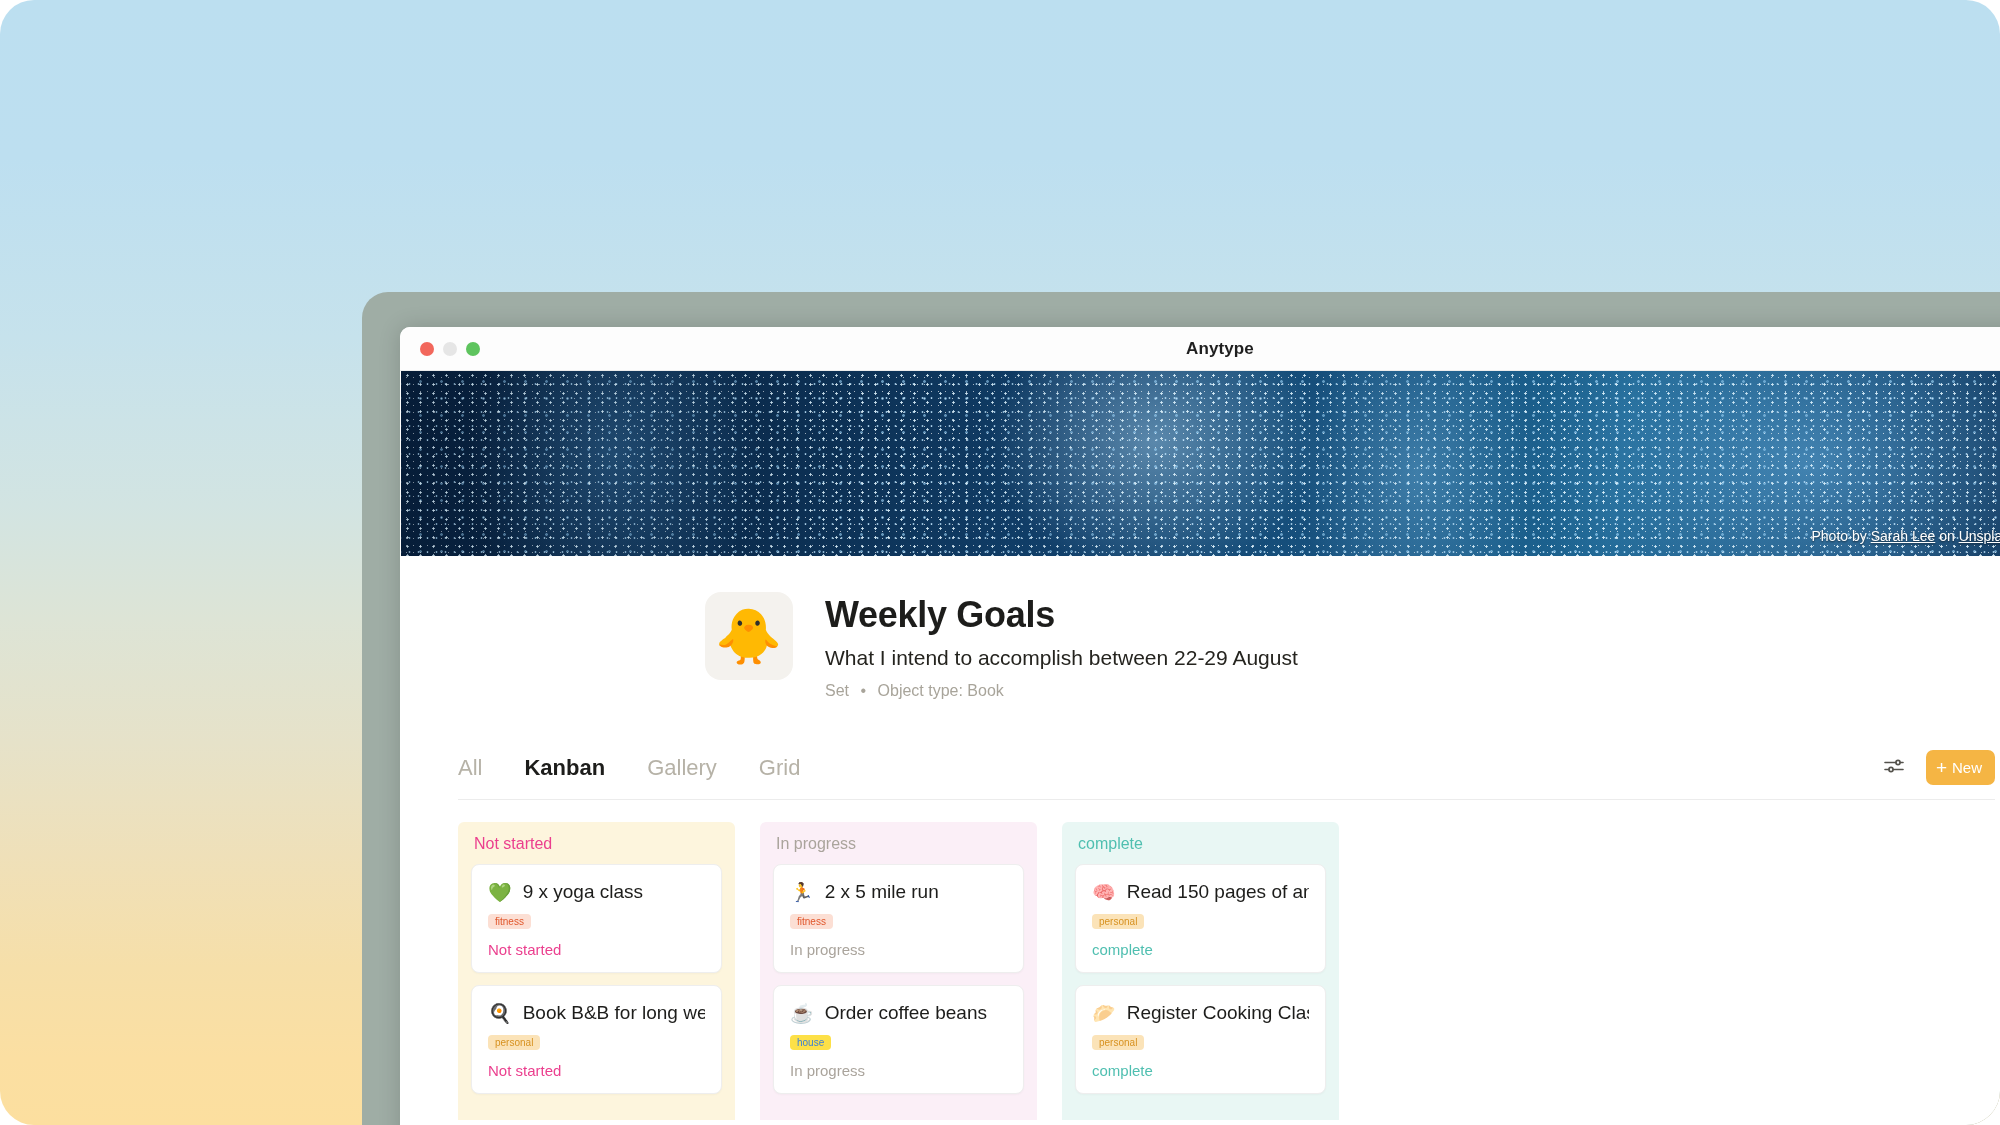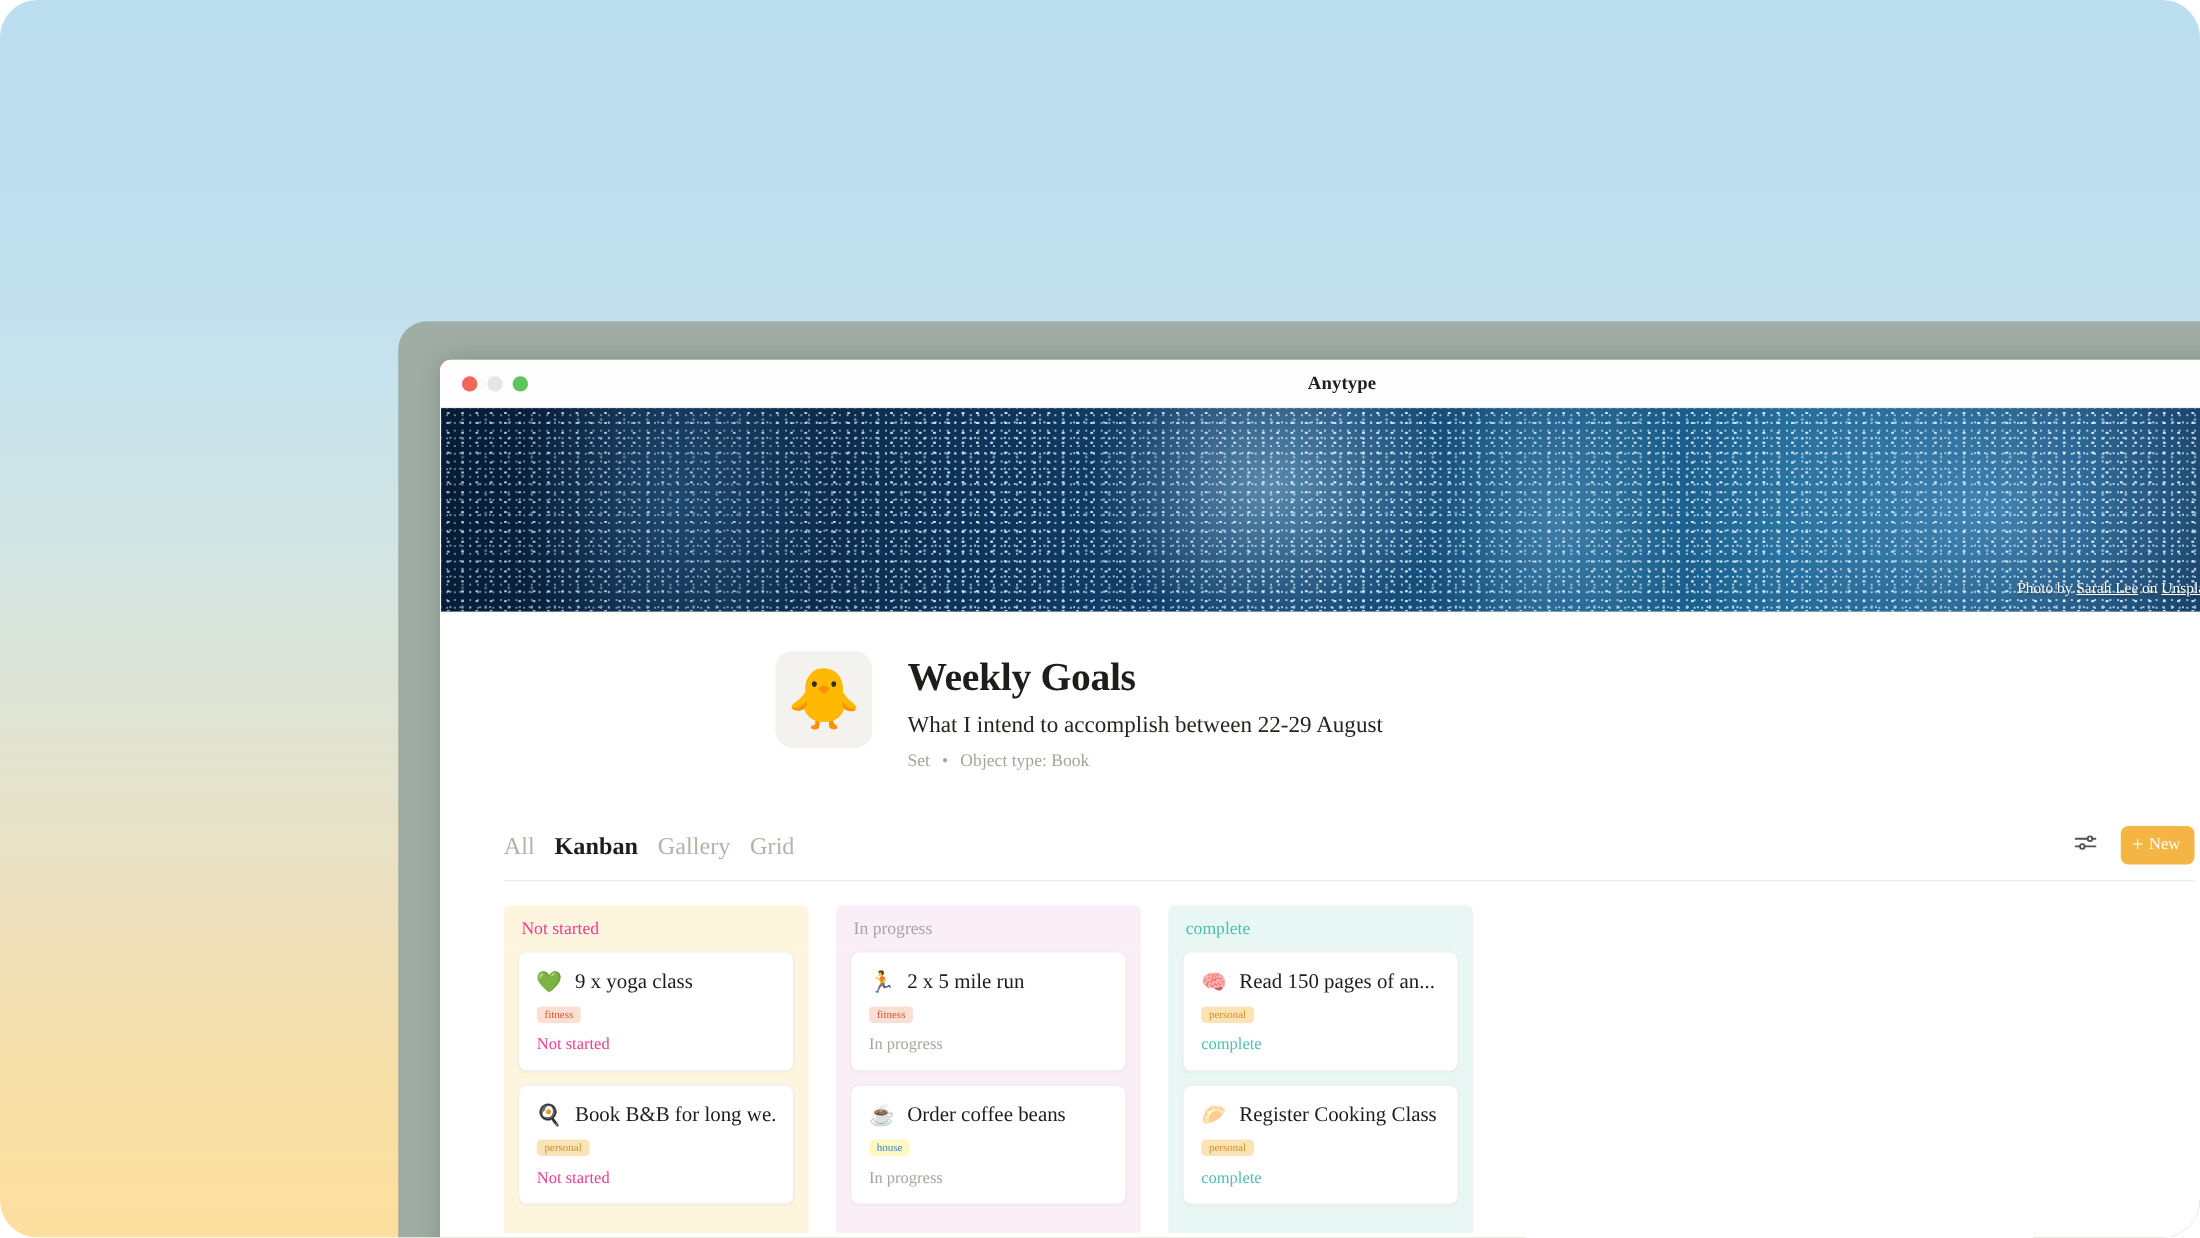--- a/index.html
+++ b/index.html
@@ -23,21 +23,20 @@
         #bcdff0 0%,
         #bddff0 14%,
         #c6e2ec 30%,
         #d2e4e2 45%,
         #dde4d6 55%,
         #e6e2c9 66%,
         #efe0b9 76%,
         #f6dfa9 86%,
         #fbdfa2 94%,
         #fcdf9f 100%);
-    font-family: Liberation Serif, serif;
   }
 
   
   #device-frame {
     position: absolute;
     left: 362px;
     top: 292px;
     width: 1700px;
     height: 880px;
     background: #9fada5;
@@ -161,21 +160,21 @@
   #page-meta .dot { margin: 0 7px; }
 
   
   #view-bar {
     display: flex;
     align-items: center;
     margin: 50px 45px 0 58px;
     padding-bottom: 14px;
     border-bottom: 1px solid #ececec;
   }
-  #view-tabs { display: flex; gap: 18px; align-items: baseline; }
+  #view-tabs { display: flex; gap: 42px; align-items: baseline; }
   .view-tab {
     font-size: 22px;
     color: #b6b2a7;
     cursor: pointer;
     white-space: nowrap;
   }
   .view-tab.active { color: #1d1d1b; font-weight: bold; }
   #view-actions {
     margin-left: auto;
     display: flex;
@@ -245,21 +244,21 @@
   
   .col-notstarted .column-head { background: #fdf5dd; color: #eb3f8e; }
   .col-notstarted .column-body { background: #fdf5dd; }
   .col-inprogress .column-head { background: #fbeff7; color: #aaa49c; }
   .col-inprogress .column-body { background: #fbeff7; }
   .col-complete   .column-head { background: #e9f7f4; color: #4fbfb0; }
   .col-complete   .column-body { background: #e9f7f4; }
 
   .tag-fitness  { background: #fcdfd4; color: #e0562b; }
   .tag-personal { background: #fbe3b8; color: #d79221; }
-  .tag-house    { background: #fef9c3; color: #3d7fd6; }
+  .tag-house    { background: #fde047; color: #3d7fd6; }
 
   .status-notstarted { color: #eb3f8e; }
   .status-inprogress { color: #aaa49c; }
   .status-complete   { color: #4fbfb0; }
 </style>
 </head>
 <body>
 
 <div id="stage">
 

